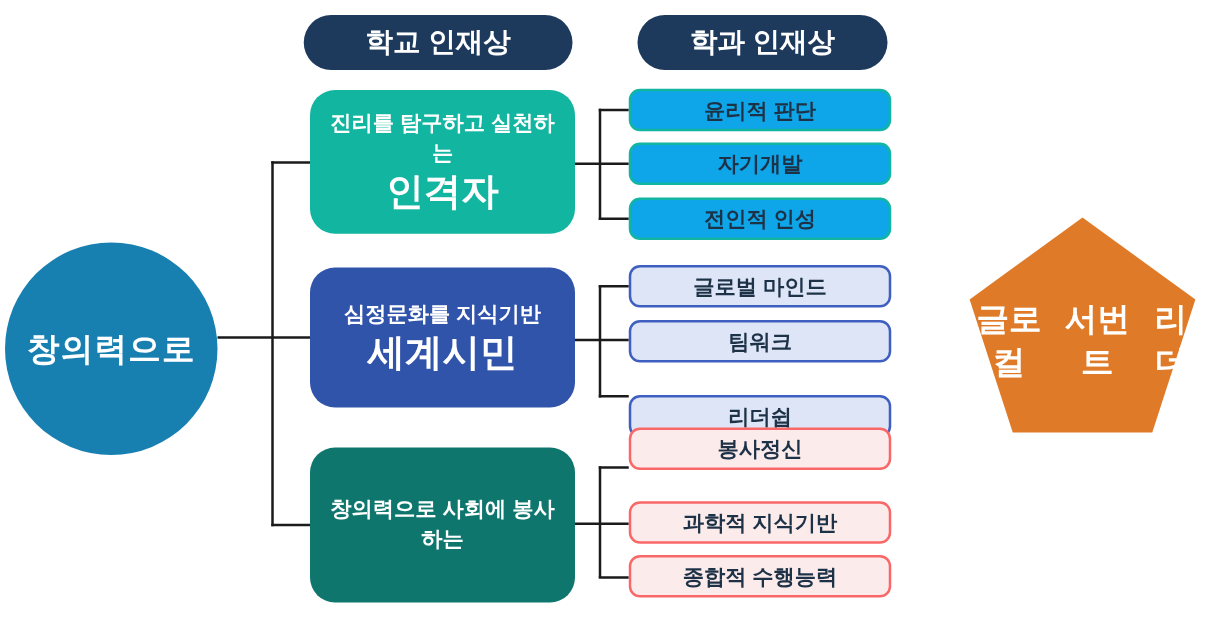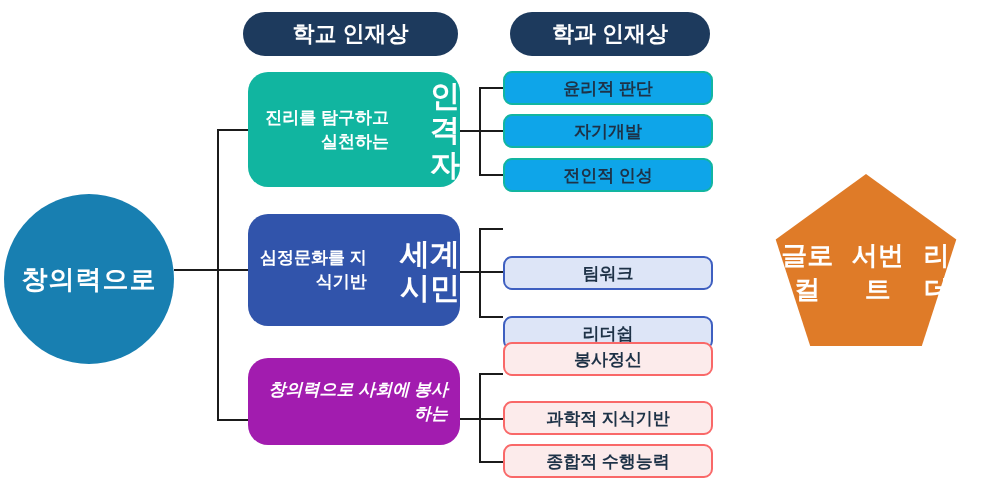--- a/index.html
+++ b/index.html
@@ -16,27 +16,27 @@
   
   .pill{
     position:absolute;top:12px;height:44px;border-radius:22px;background:#1d3a5d;
     display:flex;align-items:center;justify-content:center;color:#ffffff;font-size:22px;
   }
   .pill-school{left:243px;width:215px;}
   .pill-dept{left:510px;width:200px;}
   
   .group-box{
     position:absolute;left:248px;width:212px;border-radius:20px;color:#ffffff;
-    display:flex;flex-direction:row;align-items:center;justify-content:center;text-align:right;
+    display:flex;flex-direction:column;align-items:center;justify-content:center;text-align:center;
   }
   .group-box .sub{font-size:17px;line-height:1.4;padding:0 12px;}
   .group-box .big{font-size:30px;line-height:1.15;margin-top:2px;}
   .gb-teal{top:72px;height:115px;background:#11b5a0;}
   .gb-blue{top:214px;height:112px;background:#3154ab;}
-  .gb-red{top:358px;height:87px;background:#a21caf;font-style:italic;}
+  .gb-red{top:358px;height:124px;background:#0f766e;}
   
   .item-box{
     position:absolute;left:503px;width:210px;height:34px;border-radius:9px;
     display:flex;align-items:center;justify-content:center;
     font-size:17px;color:#1e3247;box-sizing:border-box;border:2.5px solid;
   }
   .it-teal{background:#0ea5e9;border-color:#12b5a1;}
   .it-blue{background:#dde5f7;border-color:#3e5fc0;}
   .it-red{background:#fcebeb;border-color:#f96868;}
   
@@ -97,20 +97,23 @@
     <span>자기개발</span>
   </div>
   <div class="item-box it-teal" style="top:158px;">
     <span>전인적 인성</span>
   </div>
 
   <div class="group-box gb-blue">
     <div class="sub">심정문화를 지식기반</div>
     <div class="big">세계시민</div>
   </div>
+  <div class="item-box it-blue" style="top:212px;">
+    <span>글로벌 마인드</span>
+  </div>
   <div class="item-box it-blue" style="top:256px;">
     <span>팀워크</span>
   </div>
   <div class="item-box it-blue" style="top:316px;">
     <span>리더쉽</span>
   </div>
 
   <div class="group-box gb-red">
     <div class="sub">창의력으로 사회에 봉사하는</div>
   </div>

